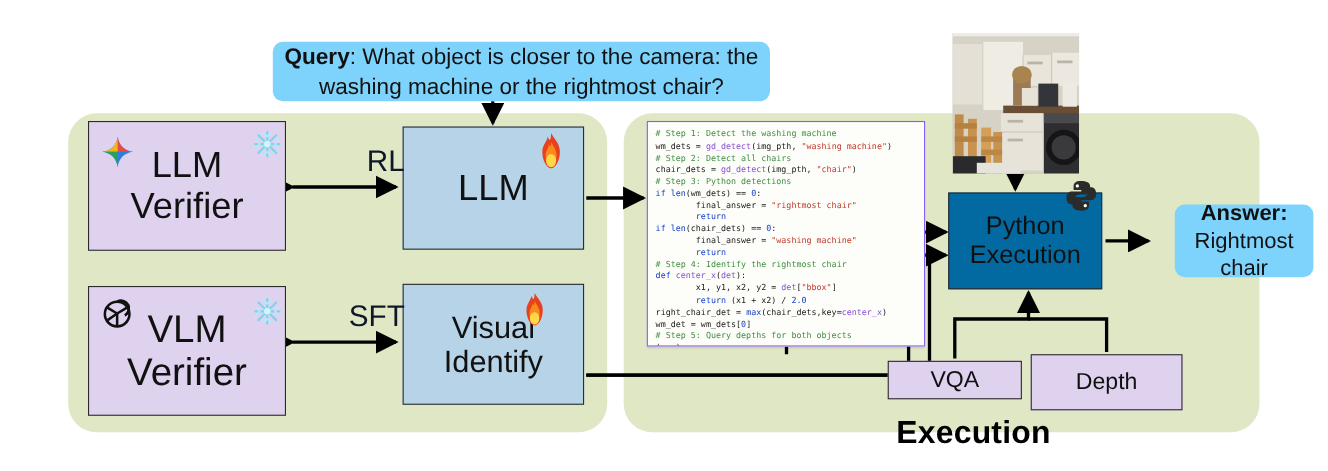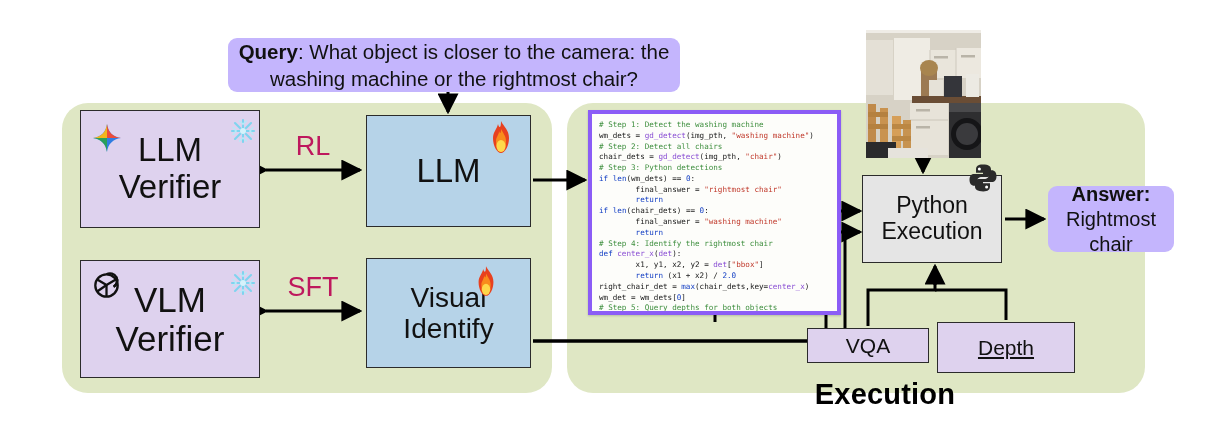--- a/index.html
+++ b/index.html
@@ -16,68 +16,68 @@
         letter-spacing:.2px;color:#000;text-align:center;}
   #caption-training{left:180px;top:378px;width:220px;}
   #caption-execution{left:760px;top:378px;width:250px;}
 
   
   .box{position:absolute;box-sizing:border-box;border:1.6px solid #2b2b2b;
        display:flex;align-items:center;justify-content:center;text-align:center;
        line-height:1.12;}
   .box-purple{background:#ded2ee;}
   .box-blue{background:#b6d3e8;}
-  .box-grey{background:#e5e5e5;}
+  .box-grey{background:#0369a1;}
 
   .box .lbl{position:relative;z-index:2;}
 
   
   #box-llm-verifier{left:80px;top:110px;width:180px;height:118px;font-size:33px;}
   #box-vlm-verifier{left:80px;top:260px;width:180px;height:118px;font-size:35px;}
   
   #box-llm{left:366px;top:115px;width:165px;height:112px;font-size:33px;}
   #box-vgm{left:366px;top:258px;width:165px;height:110px;font-size:28px;}
   
   #box-python{left:862px;top:175px;width:140px;height:88px;font-size:23px;}
   #box-vqa{left:807px;top:328px;width:122px;height:35px;font-size:21px;}
-  #box-depth{left:937px;top:322px;width:138px;height:51px;font-size:21px;text-decoration:underline;}
-
-  
-  .callout{position:absolute;background:#c4b5fd;border-radius:9px;
-      display:flex;align-items:center;justify-content:center;text-align:center;}
+  #box-depth{left:937px;top:322px;width:138px;height:51px;font-size:21px;}
+
+  
+  .callout{position:absolute;background:#7dd3fc;border-radius:9px;
+      display:flex;align-items:center;justify-content:center;text-align:center;margin-left:20px;}
   #callout-query{left:228px;top:38px;width:452px;height:54px;font-size:20.5px;
       line-height:1.32;padding:2px 8px;box-sizing:border-box;}
   #callout-answer{left:1048px;top:186px;width:126px;height:66px;font-size:20px;
       line-height:1.25;justify-content:flex-end;}
   .callout b{font-weight:bold;}
 
   
   #code-block{position:absolute;left:588px;top:110px;width:253px;height:205px;
-      background:#fdfdfa;border:4px solid #8b5cf6;box-sizing:border-box;
+      background:#fdfdfa;border:1px solid #8b5cf6;box-sizing:border-box;
       padding:6px 6px 4px 7px;overflow:hidden;
       font-family:"DejaVu Sans Mono","Liberation Mono",monospace;
       font-size:7.6px;line-height:1.42;white-space:pre;color:#202020;
       box-shadow:0 1px 2px rgba(0,0,0,.18);}
   .c-com{color:#3f8f3f;}
   .c-kw{color:#1540c4;}
   .c-fn{color:#8a4fd4;}
   .c-str{color:#c0392b;}
   .c-num{color:#1540c4;}
 
   
   #photo{position:absolute;left:866px;top:30px;width:115px;height:128px;
       overflow:hidden;background:#cfcabd;}
   #photo svg{display:block;}
 
   
   .arrow-svg{position:absolute;left:0;top:0;width:1207px;height:428px;
       pointer-events:none;}
 
   
-  .arrow-label{position:absolute;font-size:27px;text-align:center;color:#be185d;}
+  .arrow-label{position:absolute;font-size:27px;text-align:right;color:#0f172a;}
   #label-rl{left:258px;top:131px;width:110px;}
   #label-sft{left:258px;top:272px;width:110px;}
 
   
   .icon{position:absolute;z-index:3;}
   #icon-gemini{left:92px;top:123px;width:30px;height:30px;}
   #icon-snow-llm{left:230px;top:118px;width:26px;height:26px;}
   #icon-openai{left:92px;top:271px;width:29px;height:29px;}
   #icon-snow-vlm{left:230px;top:270px;width:26px;height:26px;}
   #icon-fire-llm{left:487px;top:120px;width:28px;height:34px;}

